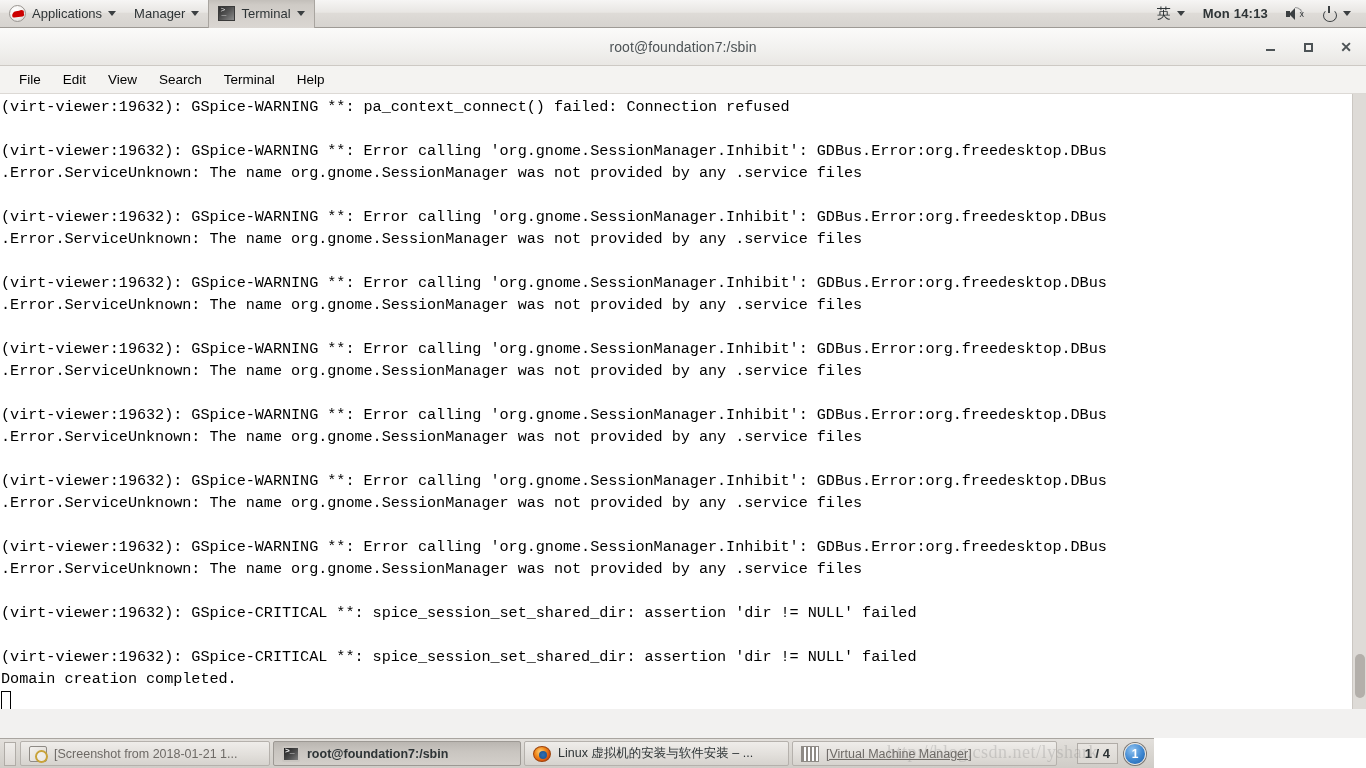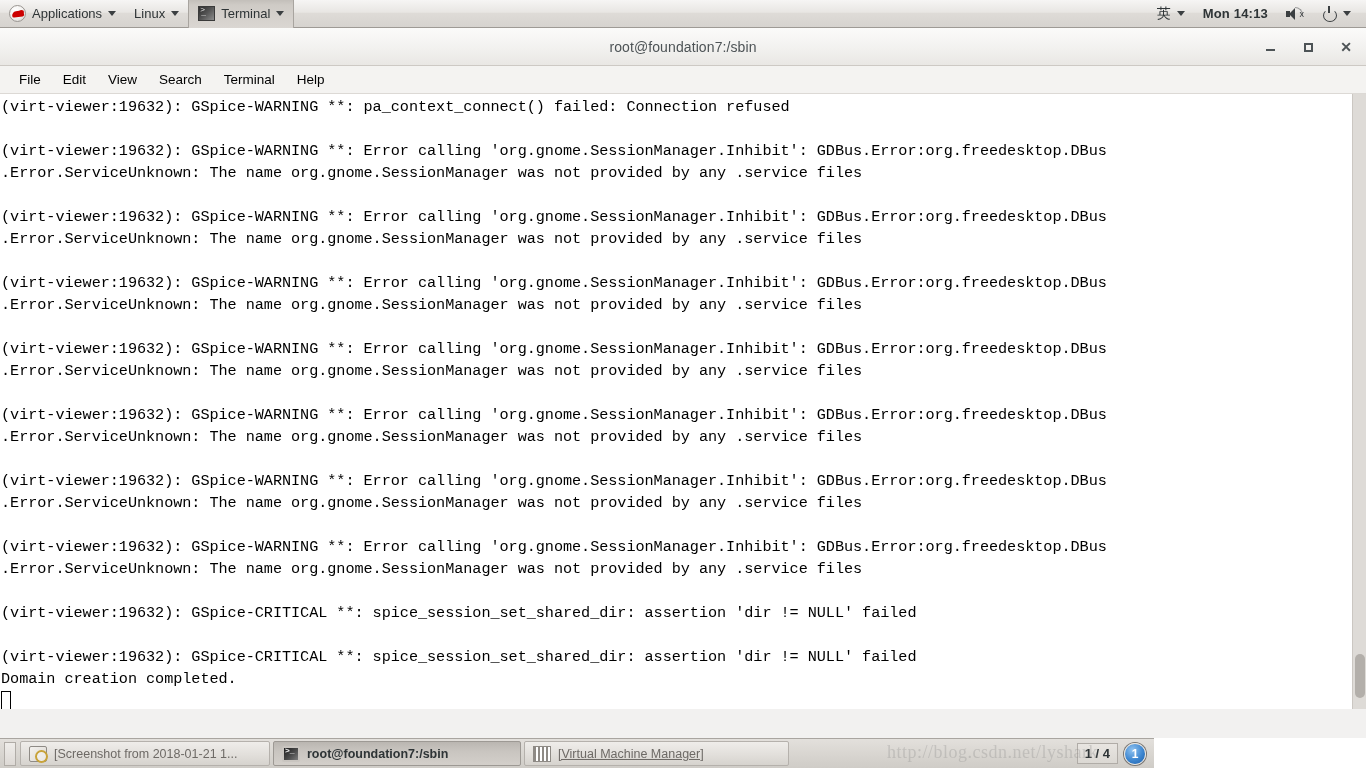--- a/index.html
+++ b/index.html
@@ -303,21 +303,21 @@
   <div class="top-panel">
     <div class="panel-left">
 
       <div class="panel-item">
         <span class="rh-logo"></span>
         <span>Applications</span>
         <span class="caret"></span>
       </div>
 
       <div class="panel-item">
-        <span>Linux</span>
+        <span>Manager</span>
         <span class="caret"></span>
       </div>
 
       <div class="panel-item pressed">
         <span class="term-icon"></span>
         <span>Terminal</span>
         <span class="caret"></span>
       </div>
 
     </div>
@@ -415,20 +415,24 @@
     <div class="showdesk"></div>
     <div id="task-items" style="display:flex; align-items:center; min-width:0;">
         <div class="task-btn inactive-dim" style="width: 250px;">
           <span class="ti ti-shot"></span>
           <span class="task-label">[Screenshot from 2018-01-21 1...</span>
         </div>
         <div class="task-btn active" style="width: 248px;">
           <span class="ti ti-term"></span>
           <span class="task-label">root@foundation7:/sbin</span>
         </div>
+        <div class="task-btn" style="width: 265px;">
+          <span class="ti ti-fox"></span>
+          <span class="task-label">Linux 虚拟机的安装与软件安装 – ...</span>
+        </div>
         <div class="task-btn inactive-dim" style="width: 265px; text-decoration: underline;">
           <span class="ti ti-vmm"></span>
           <span class="task-label">[Virtual Machine Manager]</span>
         </div>
       </div>
 
     <div class="tb-right">
       <span class="watermark">http://blog.csdn.net/lyshark</span>
       <span class="pager">1 / 4</span>
       <span class="ws-badge">1</span>

